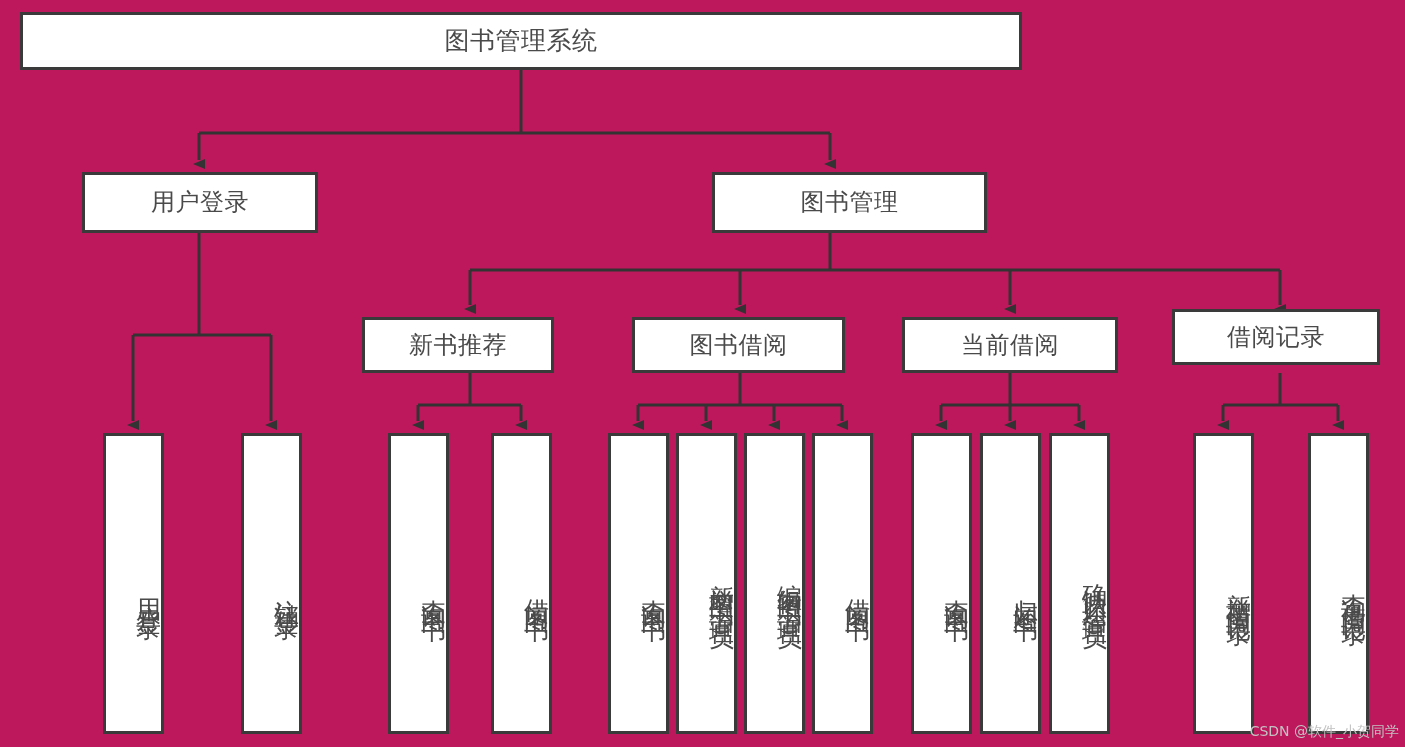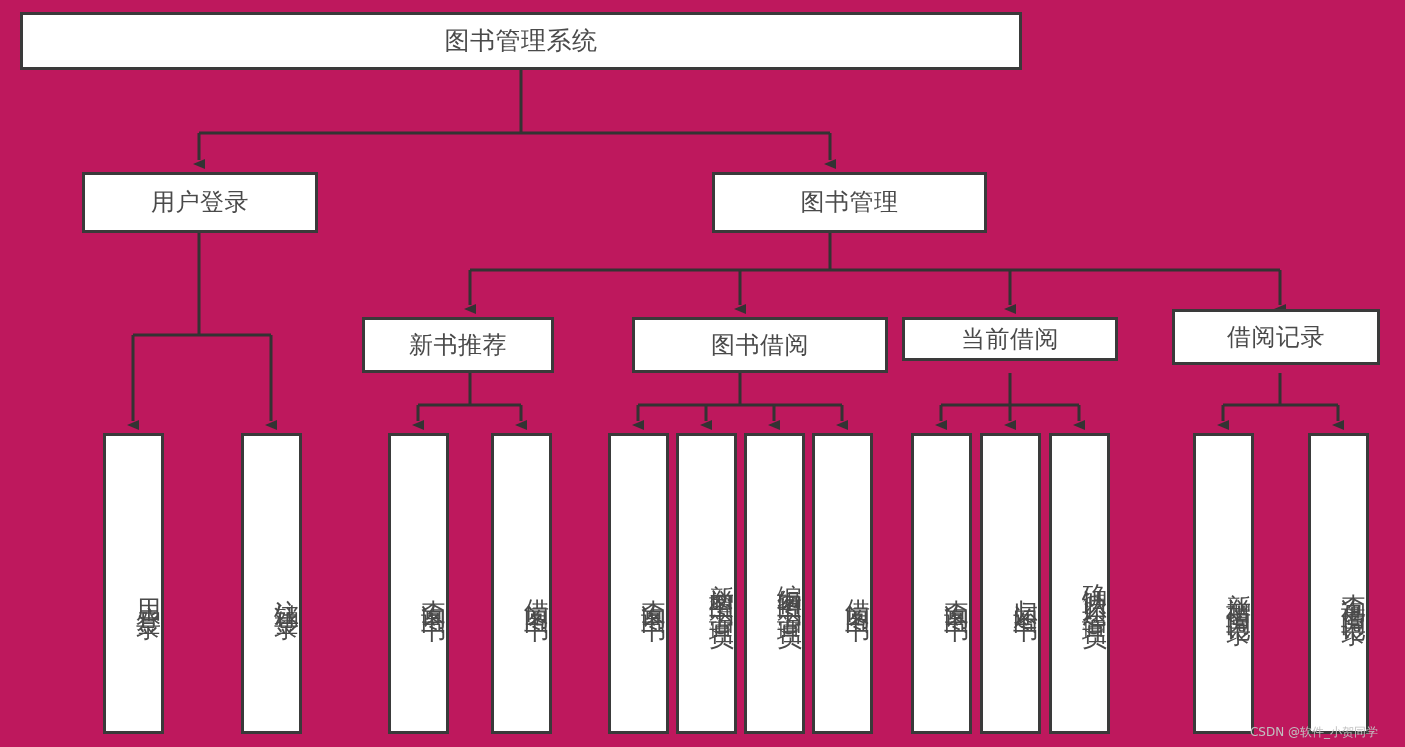--- a/index.html
+++ b/index.html
@@ -53,23 +53,23 @@
     letter-spacing: 6px;
     line-height: 1.0;
   }
   .node-v .vtext {
     writing-mode: vertical-rl;
     text-orientation: upright;
     white-space: nowrap;
   }
   #watermark {
     position: absolute;
-    right: 27px;
+    right: 6px;
     bottom: 6px;
-    font-size: 12px;
+    font-size: 14px;
     color: #c2c2c2;
     white-space: nowrap;
     pointer-events: none;
   }
 </style>
 </head>
 <body>
 
 <div id="diagram-root">
 
@@ -122,22 +122,22 @@
       <path d="M 1338 405 L 1338 421" marker-end="url(#arrow)"></path>
     </g>
   </svg>
 
   <div class="node node-h root" style="left:20px; top:12px; width:1002px; height:58px;">图书管理系统</div>
 
   <div class="node node-h" style="left:82px; top:172px; width:236px; height:61px;">用户登录</div>
   <div class="node node-h" style="left:712px; top:172px; width:275px; height:61px;">图书管理</div>
 
   <div class="node node-h" style="left:362px; top:317px; width:192px; height:56px;">新书推荐</div>
-  <div class="node node-h" style="left:632px; top:317px; width:256px; height:56px;">图书借阅</div>
-  <div class="node node-h" style="left:902px; top:317px; width:216px; height:44px;">当前借阅</div>
+  <div class="node node-h" style="left:632px; top:317px; width:213px; height:56px;">图书借阅</div>
+  <div class="node node-h" style="left:902px; top:317px; width:216px; height:56px;">当前借阅</div>
   <div class="node node-h" style="left:1172px; top:309px; width:208px; height:56px;">借阅记录</div>
 
   <div class="node node-v" style="left:103px; top:433px; width:61px; height:301px;">
     <span class="vtext">用户登录</span>
   </div>
   <div class="node node-v" style="left:241px; top:433px; width:61px; height:301px;">
     <span class="vtext">注销登录</span>
   </div>
 
   <div class="node node-v" style="left:388px; top:433px; width:61px; height:301px;">

